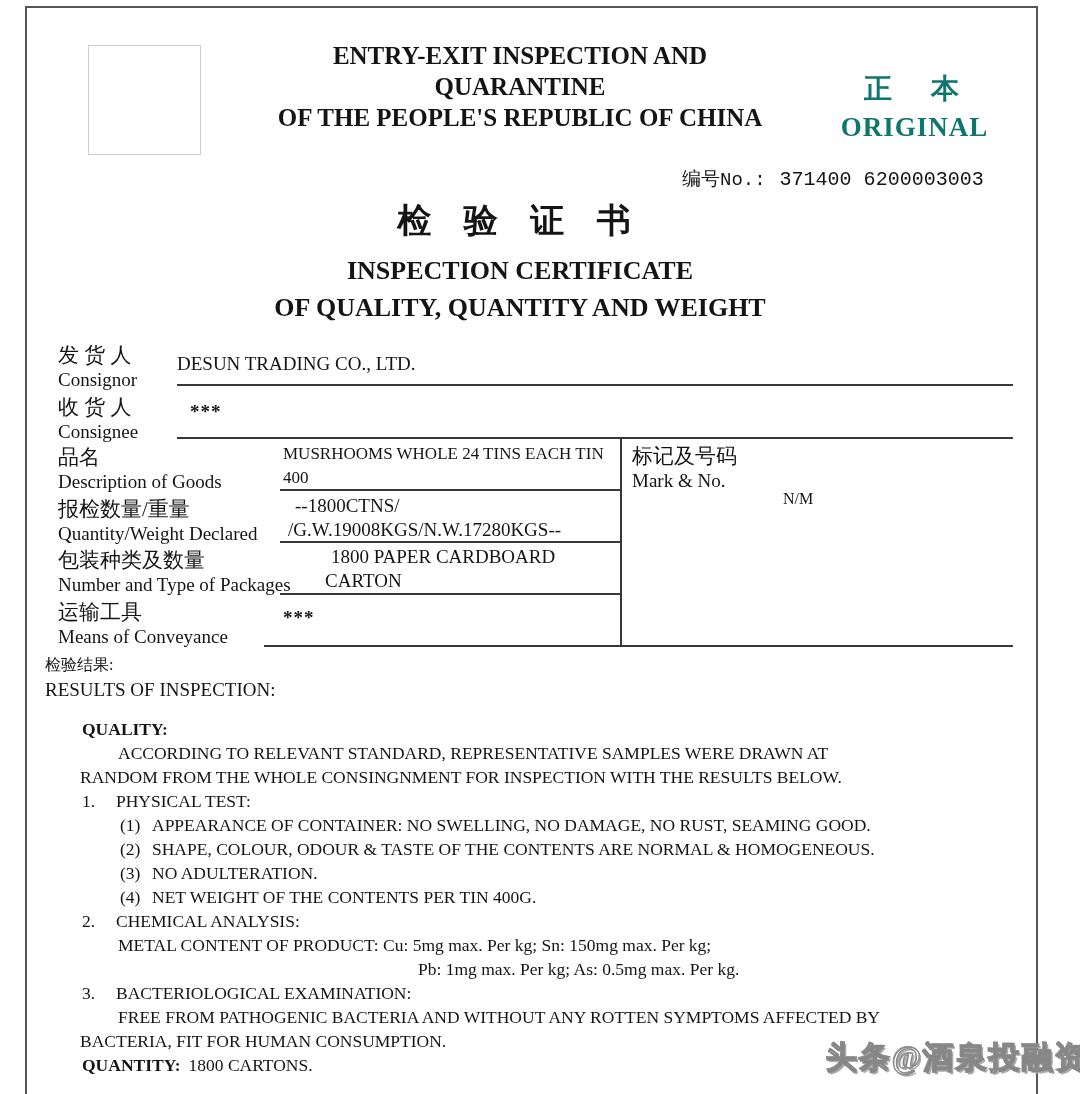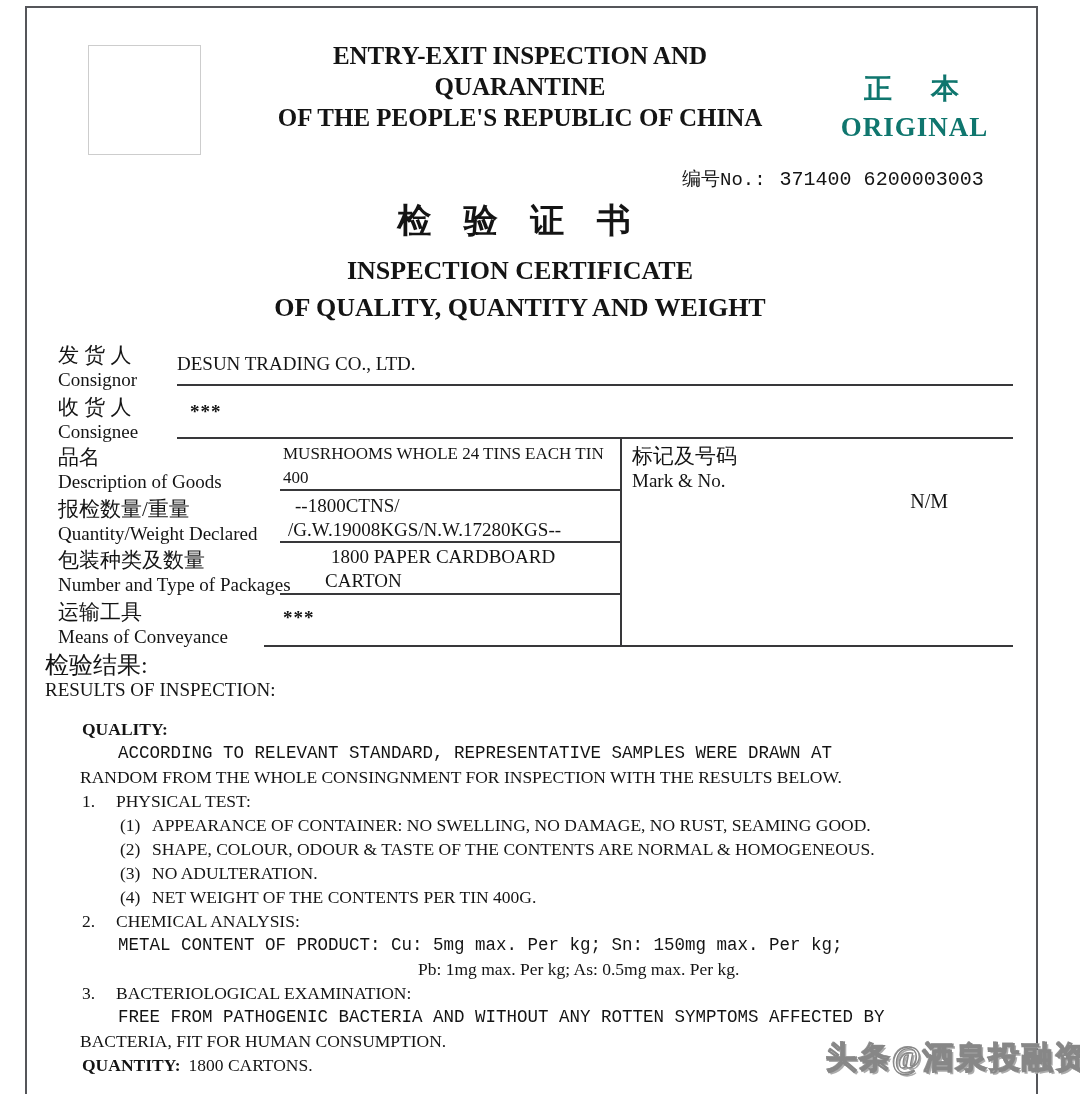--- a/index.html
+++ b/index.html
@@ -38,29 +38,29 @@
   .label-en { font-size:19px; line-height:24px; }
 
   .val { position:absolute; font-size:19px; line-height:24px; }
   .val.small { font-size:17px; }
   .stars { font-weight:bold; letter-spacing:1px; }
 
   .hline { position:absolute; height:0; border-top:2px solid #38383a; }
   .vline { position:absolute; width:0; border-left:2px solid #38383a; }
 
   .mark-label { position:absolute; left:632px; top:443px; }
-  .mark-value { position:absolute; left:592px; top:490px; width:356px; text-align:right; font-size:20px; }
+  .mark-value { position:absolute; left:620px; top:490px; width:356px; text-align:center; font-size:16px; }
 
   .results-header { position:absolute; left:45px; top:652px; }
-  .res-cn { font-size:24px; line-height:26px; }
+  .res-cn { font-size:16px; line-height:26px; }
   .res-en { font-size:19px; line-height:24px; }
 
   .results-body { position:absolute; left:80px; top:717px; width:950px; font-size:17.5px; line-height:24px; }
   .rb-line { white-space:nowrap; }
-  .ind1 { padding-left:38px;font-family:Liberation Mono, monospace; }
+  .ind1 { padding-left:38px; }
   .ind-pb { padding-left:338px; }
   .pad2 { padding-left:2px; }
   .bold { font-weight:bold; }
   .numrow { display:flex; }
   .numrow .num { width:36px; flex:0 0 36px; padding-left:2px; }
   .numrow.sub { padding-left:38px; }
   .numrow.sub .num { width:34px; flex:0 0 34px; }
   .qty-row { margin-top:0px; }
   .qty-row .bold { padding-right:8px; }
 

